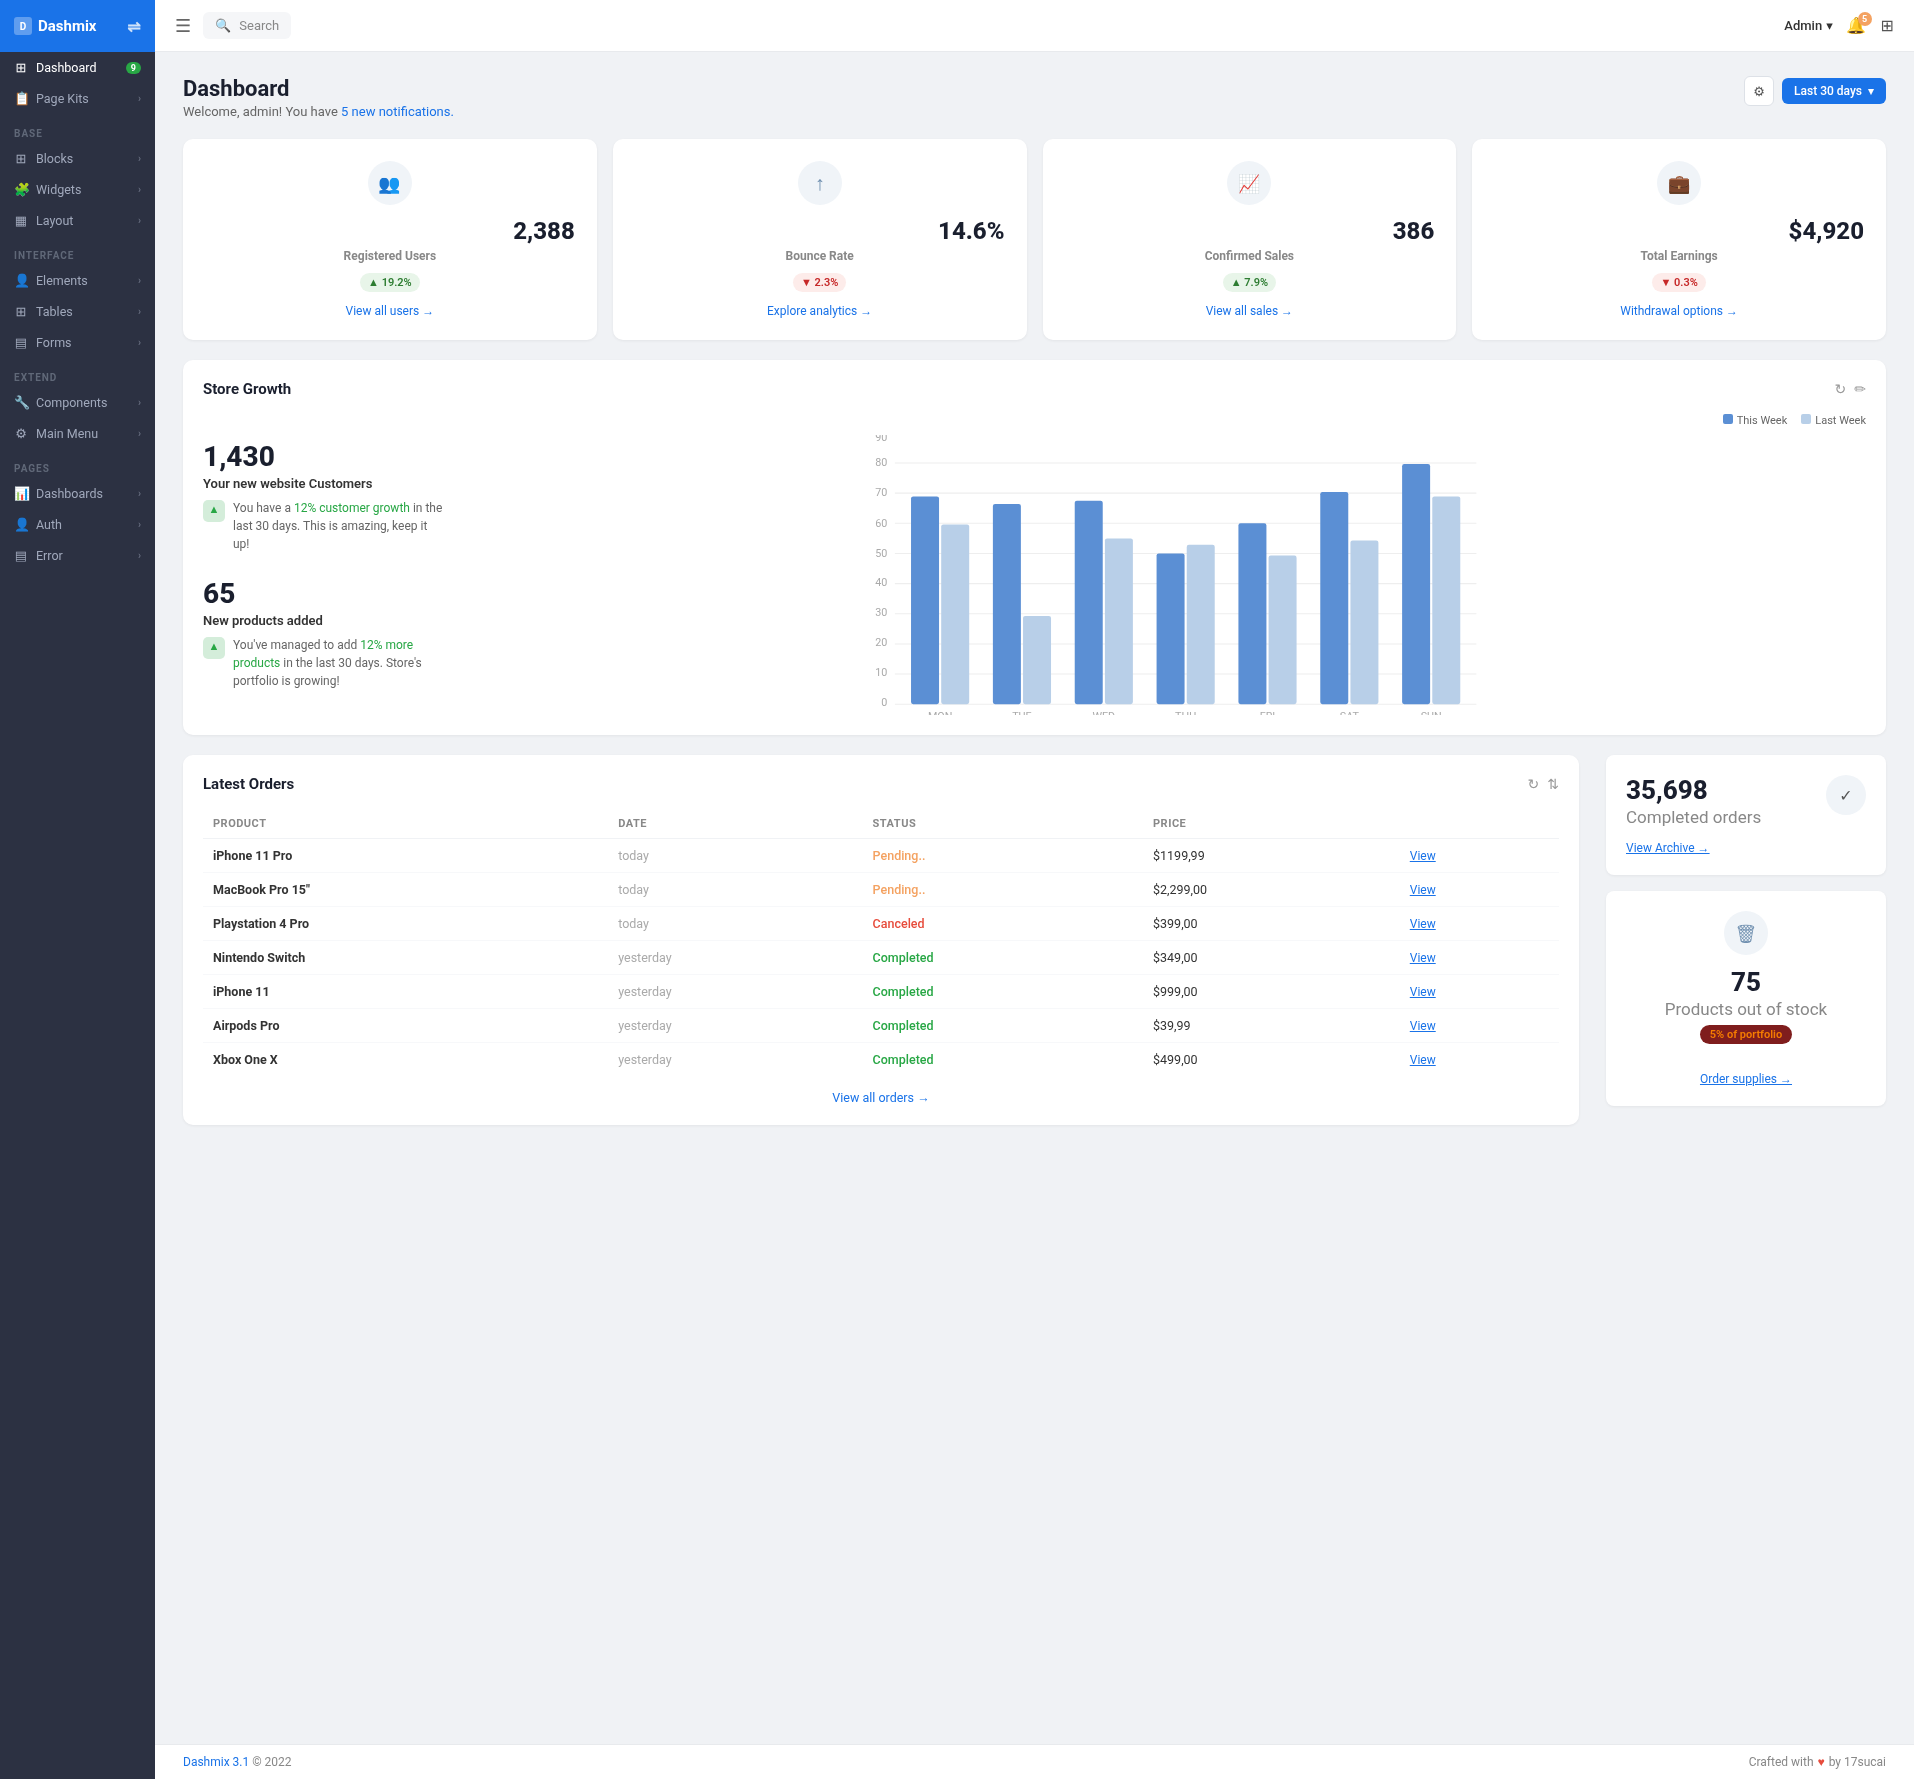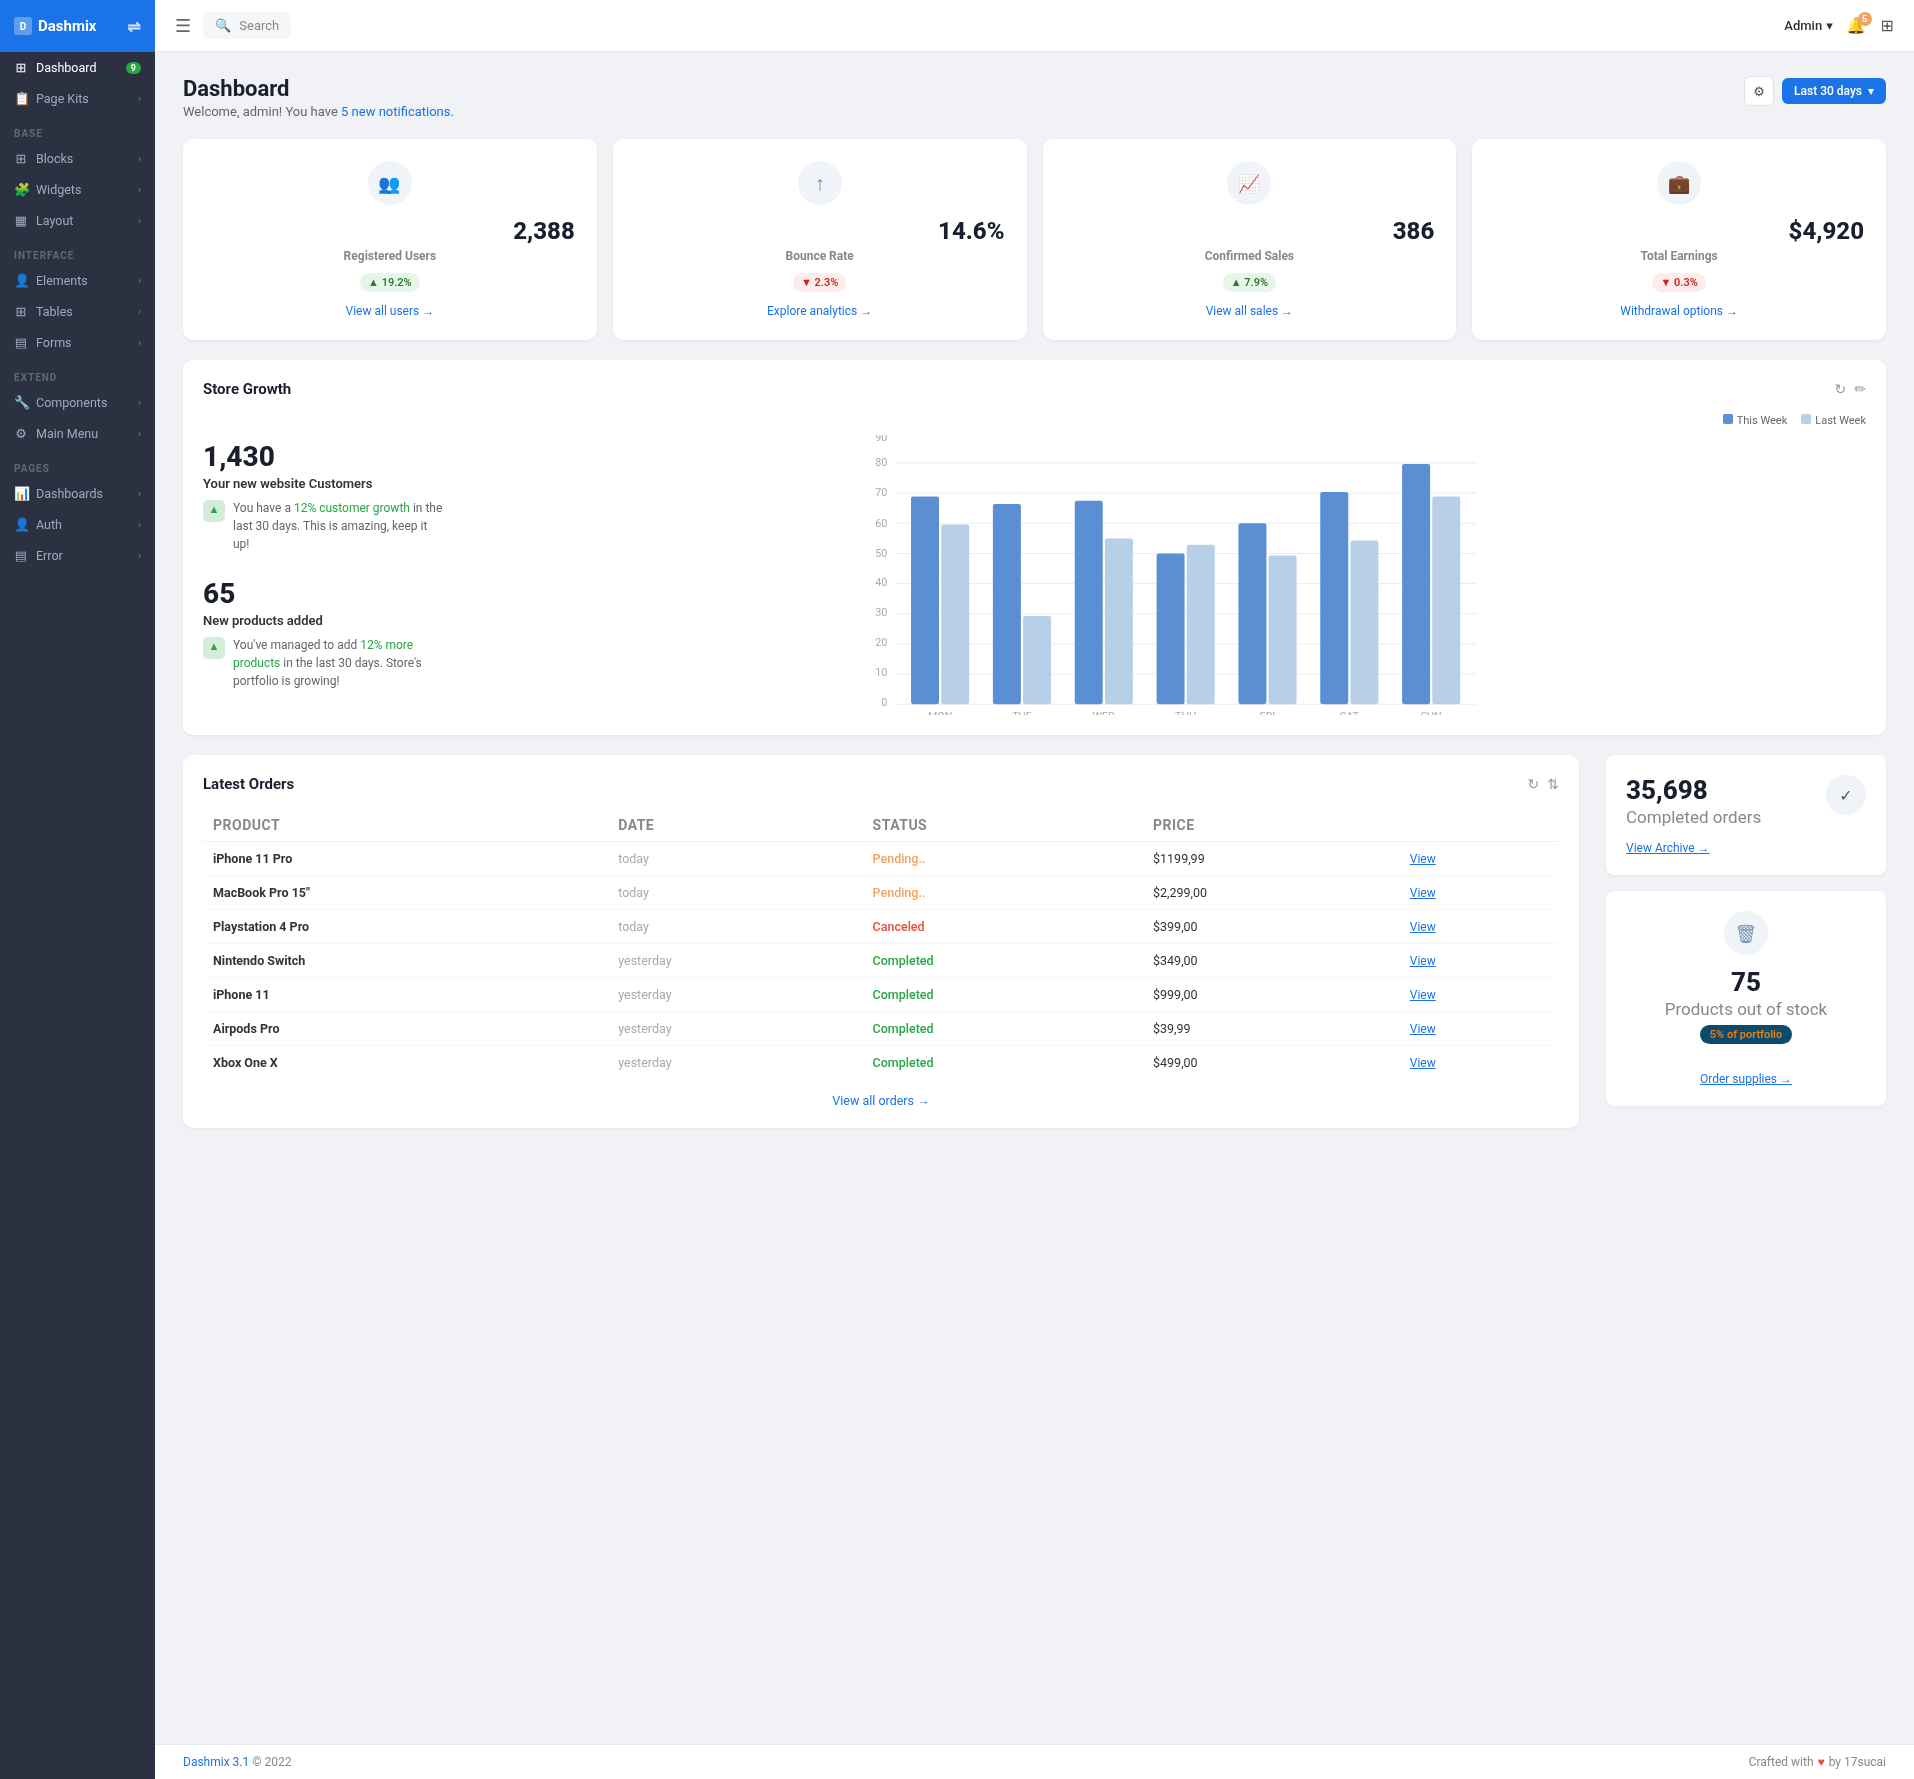--- a/index.html
+++ b/index.html
@@ -71,40 +71,40 @@
     .legend-dot { width: 10px; height: 10px; border-radius: 2px; display: inline-block; margin-right: 4px; }
     .chart-area { position: relative; height: 280px; }
     .chart-svg { width: 100%; height: 100%; }
 
     
     .bottom-row { display: grid; grid-template-columns: 1fr 280px; gap: 27px; }
 
     
     .orders-table-wrap { background: white; border-radius: 10px; padding: 20px; box-shadow: 0 1px 3px rgba(0,0,0,0.06); }
     .orders-table { width: 100%; border-collapse: collapse; margin-top: 12px; }
-    .orders-table th { text-align: left; font-size: 14px; font-weight: 700; color: #888; padding: 8px 10px; border-bottom: 1px solid #f0f2f5; letter-spacing: 0.5px; text-transform: uppercase; }
+    .orders-table th { text-align: left; font-size: 11px; font-weight: 700; color: #888; padding: 8px 10px; border-bottom: 1px solid #f0f2f5; letter-spacing: 0.5px; text-transform: uppercase; }
     .orders-table td { padding: 9px 10px; font-size: 12.5px; color: #333; border-bottom: 1px solid #f7f8fa; }
     .orders-table tr:last-child td { border-bottom: none; }
     .status-pending { color: #f4a261; font-weight: 500; }
     .status-completed { color: #28a745; font-weight: 500; }
     .status-canceled { color: #e74c3c; font-weight: 500; margin-top: 29px; }
     .view-link { color: #1a73e8; font-size: 12px; cursor: pointer; }
     .view-all-link { display: flex; align-items: center; justify-content: center; gap: 4px; color: #1a73e8; font-size: 12.5px; margin-top: 14px; text-decoration: none; cursor: pointer; }
 
     
     .right-col { display: flex; flex-direction: column; gap: 16px; }
     .widget-card { background: white; border-radius: 8px; padding: 20px; box-shadow: 0 1px 3px rgba(0,0,0,0.06); }
     .widget-top { display: flex; align-items: flex-start; justify-content: space-between; }
     .widget-value { font-size: 26px; font-weight: 800; color: #1a1f2e; }
     .widget-label { font-size: 17px; color: #888; margin-top: 2px; }
     .check-circle { width: 40px; height: 40px; background: #f0f4f8; border-radius: 50%; display: flex; align-items: center; justify-content: center; color: #555; font-size: 16px; }
     .widget-link { color: #1a73e8; font-size: 12px; display: flex; align-items: center; gap: 4px; margin-top: 14px; cursor: pointer; }
     .stock-icon-circle { width: 44px; height: 44px; background: #f0f4f8; border-radius: 50%; display: flex; align-items: center; justify-content: center; font-size: 18px; color: #7090b0; margin: 0 auto 12px; }
     .stock-card-center { text-align: center; }
-    .stock-badge { background: #0c4a6e; color: #f57c00; border-radius: 12px; padding: 3px 10px; font-size: 11px; font-weight: 600; display: inline-block; margin: 6px 0 14px; }
+    .stock-badge { background: #7f1d1d; color: #f57c00; border-radius: 12px; padding: 3px 10px; font-size: 11px; font-weight: 600; display: inline-block; margin: 6px 0 14px; }
 
     
     #footer { background: white; border-top: 1px solid #e8eaed; padding: 10px 28px; display: flex; justify-content: space-between; align-items: center; font-size: 12px; color: #888; flex-shrink: 0; }
     .footer-left a { color: #1a73e8; text-decoration: none; }
     .footer-right { display: flex; align-items: center; gap: 4px; }
     .heart { color: #e74c3c; }
   </style>
 </head>
 <body>
 

